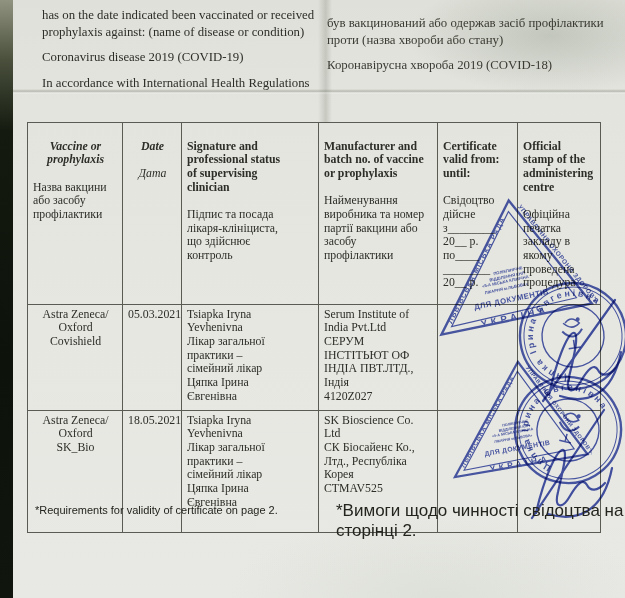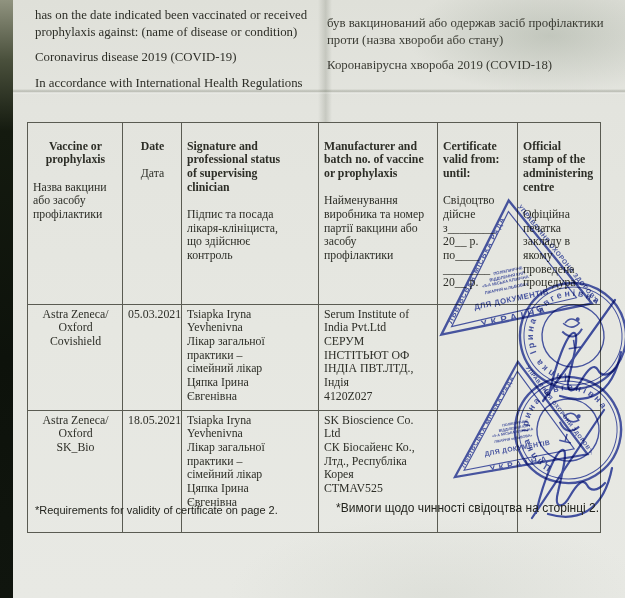--- a/index.html
+++ b/index.html
@@ -12,34 +12,34 @@
     font-family:"Liberation Serif", serif;color:#2d2e27;
   }
   .edge-left{position:absolute;left:0;top:0;width:13px;height:598px;
     background:linear-gradient(180deg,#90937f 0%,#4a503c 10%,#141a0f 22%,#0d120b 60%,#10150e 100%);}
   .crease-h{position:absolute;left:13px;top:89px;width:612px;height:5px;
     background:linear-gradient(180deg,rgba(0,0,0,0) 0%,rgba(85,92,74,.30) 45%,rgba(255,255,255,.35) 80%,rgba(0,0,0,0) 100%);}
   .fold-v{position:absolute;left:318px;top:0;width:14px;height:122px;
     background:linear-gradient(90deg,rgba(0,0,0,0),rgba(70,76,60,.18) 55%,rgba(0,0,0,0));}
   .intro{position:absolute;font-size:12.8px;line-height:1.3;}
   .intro p{margin:0 0 9px 0;white-space:pre-line;}
-  .intro-en{left:35px;top:7px;width:288px;}
+  .intro-en{left:42px;top:7px;width:288px;}
   .intro-uk{left:327px;top:15px;width:296px;color:#3a3b33;}
   table.vax-table{position:absolute;left:27px;top:122px;width:573px;border-collapse:collapse;table-layout:fixed;}
   .vax-table th,.vax-table td{border:1.4px solid #5a5b52;vertical-align:top;padding:3px 4px 0 5px;
     font-size:11.8px;line-height:1.16;font-weight:normal;text-align:left;white-space:pre-line;overflow:visible;}
   .vax-table thead tr{height:140px;}
   .vax-table tbody tr.r1{height:106px;}
   .vax-table tbody tr.r2{height:122px;}
   .hen{font-weight:bold;}
-  .cen{text-align:center;}
+  .cen{text-align:center;font-style:italic;}
   td.c{text-align:center;}
   .footnote{position:absolute;font-family:"Liberation Sans",sans-serif;font-size:11px;color:#23241e;}
   .fn-en{left:35px;top:504px;text-align:center;}
-  .fn-uk{left:336px;top:501px;font-size:12px;}
+  .fn-uk{left:336px;top:501px;font-size:17px;}
   .stamp{position:absolute;mix-blend-mode:multiply;opacity:.84;}
   .stamp svg{display:block;}
   #sig-overlay{position:absolute;left:0;top:0;mix-blend-mode:multiply;opacity:.88;}
   .st-txt{font-family:"Liberation Sans",sans-serif;fill:#2c3da5;}
   .st-line{stroke:#2c3da5;fill:none;}
 </style>
 </head>
 <body>
 
 <div id="screen">

